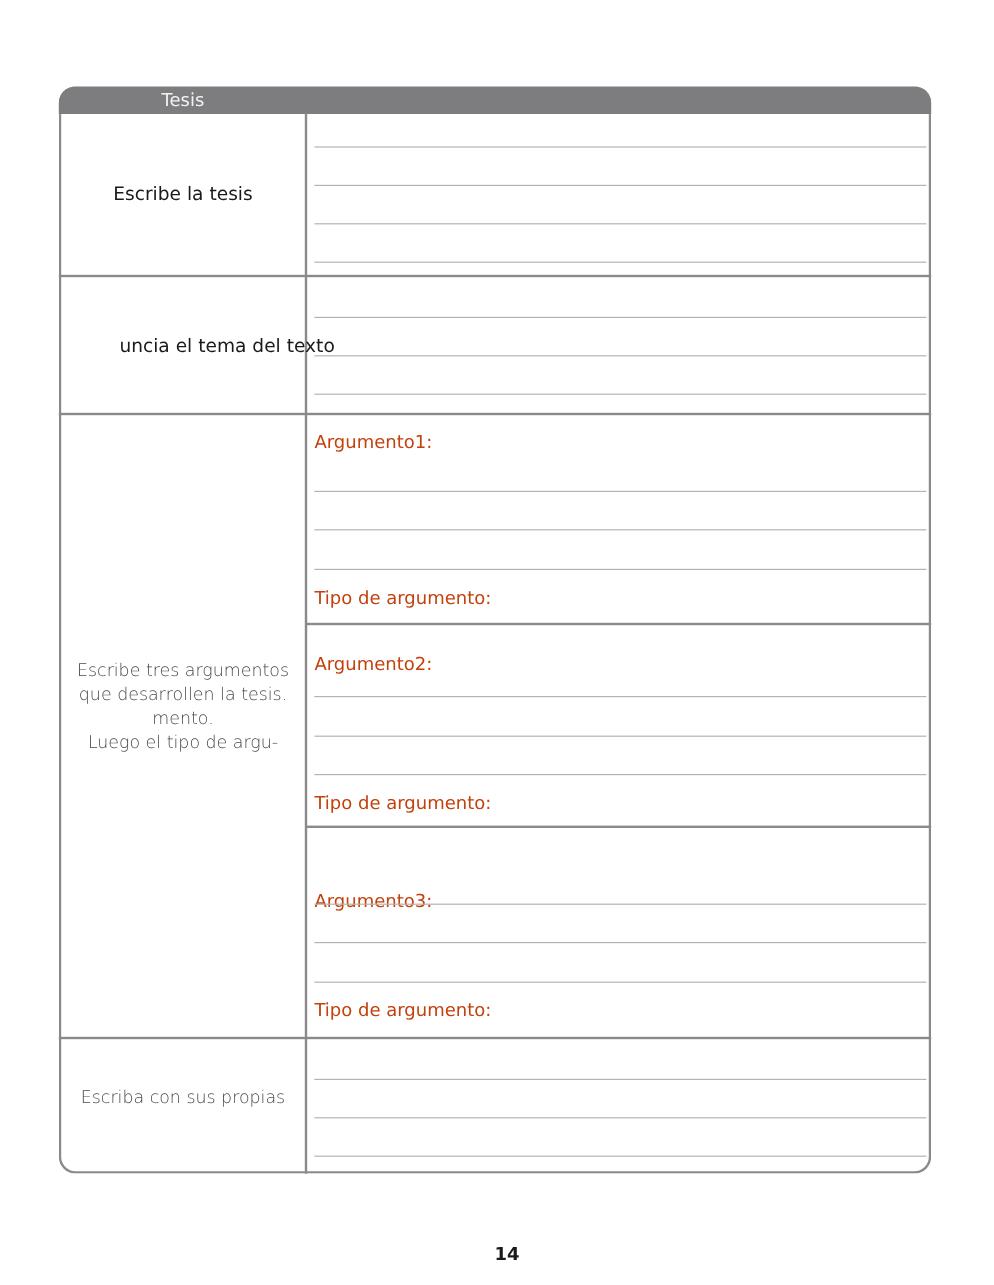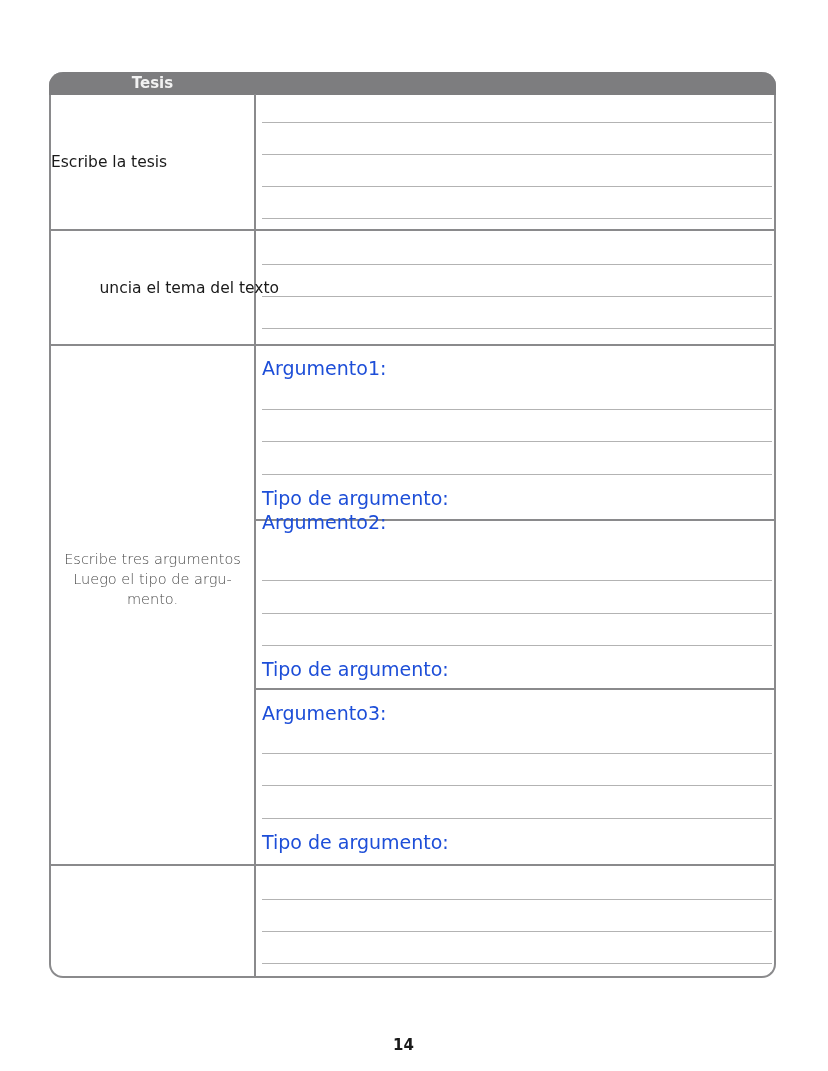--- a/index.html
+++ b/index.html
@@ -8,30 +8,30 @@
       position: absolute; left: 49px; top: 72px; width: 727px; height: 906px;
       border: 2px solid #8a8a8c; border-top: none; border-radius: 14px 14px 14px 14px;
       box-sizing: border-box; background: #fff; overflow: hidden;
     }
     .header-bar {
       position: absolute; left: 49px; top: 72px; width: 727px; height: 23px;
       background: #7d7d7f; border-radius: 14px 14px 0 0;
     }
     .header-title {
       position: absolute; left: 100px; top: 73px; width: 105px; text-align: center;
-      color: #f2f2f2; font-size: 15px; line-height: 20px; font-weight: bold;
+      color: #f2f2f2; font-size: 15px; line-height: 20px; font-weight: normal;
     }
     .vdiv { position: absolute; left: 254px; top: 94px; width: 2px; height: 884px; background: #8a8a8c; }
     .hdiv { position: absolute; left: 49px; width: 727px; height: 2px; background: #8a8a8c; }
     .hsub { position: absolute; left: 255px; width: 521px; height: 2px; background: #8a8a8c; }
     .wline { position: absolute; left: 262px; width: 510px; height: 1px; background: #b3b3b3; }
-    .label-dark { position: absolute; color: #1a1a1a; font-size: 15.5px; line-height: 20px; }
+    .label-dark { position: absolute; color: #1a1a1a; font-size: 15.5px; text-align: center; line-height: 20px; }
     .label-light { position: absolute; color: #4a4a4a; font-size: 14.5px; text-align: center; line-height: 20px; font-weight: 300; }
-    .field-label { position: absolute; left: 262px; color: #1d4ed8; font-size: 19px; line-height: 20px; }
-    .page-num { position: absolute; left: 393px; top: 1036px; width: 40px; text-align: left; font-size: 15px; font-weight: bold; color: #1a1a1a; }
+    .field-label { position: absolute; left: 262px; color: #c2410c; font-size: 15px; line-height: 20px; }
+    .page-num { position: absolute; left: 393px; top: 1036px; width: 40px; text-align: right; font-size: 15px; font-weight: bold; color: #1a1a1a; }
   </style>
 </head>
 <body>
 
 <div class="frame"></div>
 <div class="header-bar"></div>
 <div class="header-title">Tesis</div>
 
 <div class="vdiv"></div>
 
@@ -47,41 +47,43 @@
 <div class="wline" style="top:186px;"></div>
 <div class="wline" style="top:218px;"></div>
 
 <div class="label-dark" style="left:51px; top:278px; width:200px; text-align:right;margin-left:28px;">uncia el tema del texto</div>
 <div class="wline" style="top:264px;"></div>
 <div class="wline" style="top:296px;"></div>
 <div class="wline" style="top:328px;"></div>
 
 <div class="label-light" style="left:51px; top:549px; width:203px;">
   <div>Escribe tres argumentos</div>
+  <div>que desarrollen la tesis.</div>
+  <div>mento.</div>
   <div>Luego el tipo de argu-</div>
-  <div>mento.</div>
 </div>
 
 <div class="field-label" style="top:358px;">Argumento1:</div>
 <div class="wline" style="top:409px;"></div>
 <div class="wline" style="top:441px;"></div>
 <div class="wline" style="top:474px;"></div>
 <div class="field-label" style="top:488px;">Tipo de argumento:</div>
 
-<div class="field-label" style="top:512px;">Argumento2:</div>
+<div class="field-label" style="top:543px;">Argumento2:</div>
 <div class="wline" style="top:580px;"></div>
 <div class="wline" style="top:613px;"></div>
 <div class="wline" style="top:645px;"></div>
 <div class="field-label" style="top:659px;">Tipo de argumento:</div>
 
-<div class="field-label" style="top:703px;">Argumento3:</div>
+<div class="field-label" style="top:741px;">Argumento3:</div>
 <div class="wline" style="top:753px;"></div>
 <div class="wline" style="top:785px;"></div>
 <div class="wline" style="top:818px;"></div>
 <div class="field-label" style="top:832px;">Tipo de argumento:</div>
 
 <div class="label-light" style="left:51px; top:905px; width:203px;">
+  <div>Escriba con sus propias</div>
 </div>
 <div class="wline" style="top:899px;"></div>
 <div class="wline" style="top:931px;"></div>
 <div class="wline" style="top:963px;"></div>
 
 <div class="page-num">14</div>
 
 </body></html>

